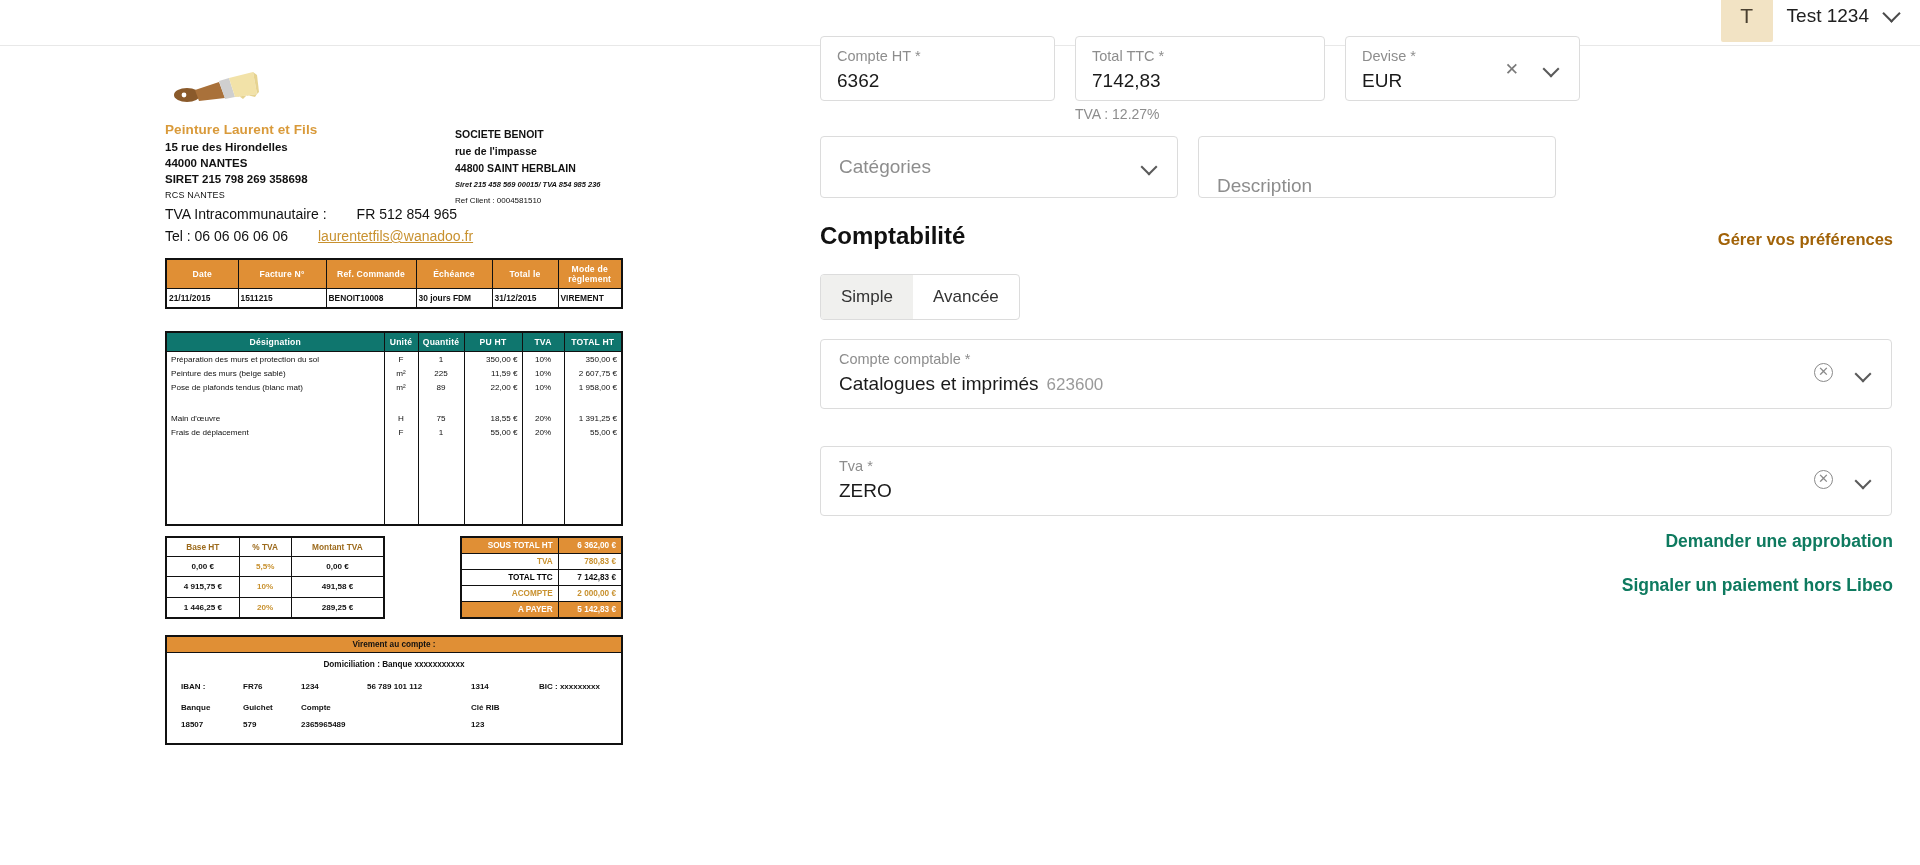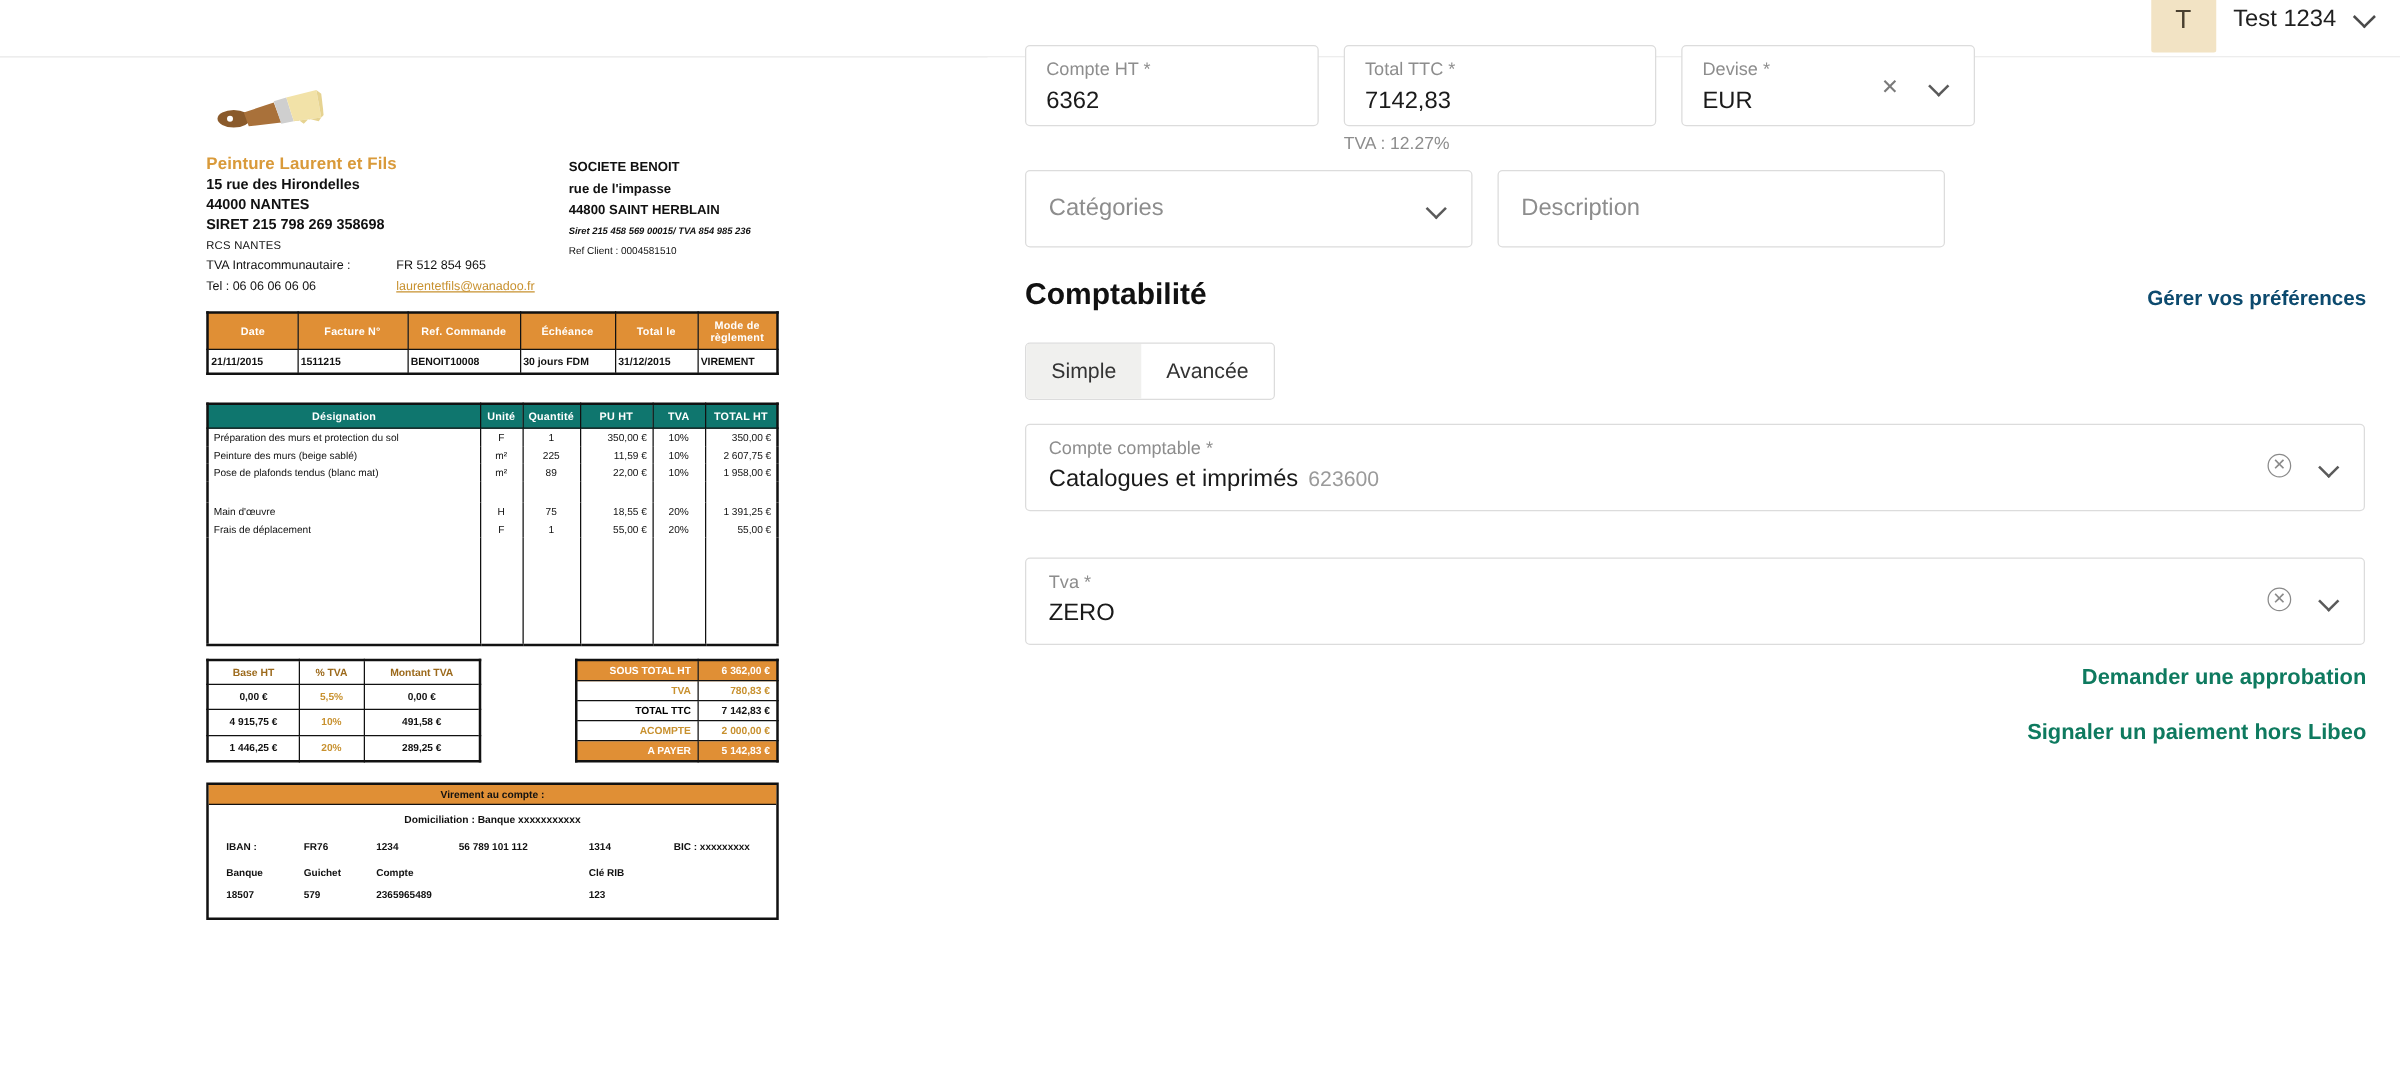--- a/index.html
+++ b/index.html
@@ -41,21 +41,21 @@
   .doc-inner { position: absolute; left: 165px; top: 0px; width: 600px; }
 
   .brush { width: 86px; height: 42px; margin-top: 12px; margin-left: 8px; }
 
   .co-name {
     color: #d99a3a; font-size: 13.5px; font-weight: bold;
     margin-top: 6px; letter-spacing: .1px;
   }
   .co-line { font-size: 11.5px; font-weight: bold; color: #111; margin-top: 4px; }
   .co-small { font-size: 9px; color: #111; margin-top: 5px; letter-spacing: .2px; }
-  .co-row { display: flex; gap: 30px; margin-top: 6px; font-size: 10px; color: #111; }
+  .co-row { display: flex; gap: 30px; margin-top: 6px; font-size: 14px; color: #111; }
   .co-row .lbl { min-width: 122px; }
   .mail { color: #c8912f; text-decoration: underline; }
 
   .client {
     position: absolute; left: 290px; top: 70px; width: 230px;
   }
   .cl-b { font-size: 10.5px; font-weight: bold; color: #111; margin-bottom: 5px; }
   .cl-i { font-size: 7.5px; font-style: italic; font-weight: bold; color: #111; margin-top: 6px; }
   .cl-s { font-size: 8px; color: #111; margin-top: 7px; }
 
@@ -145,29 +145,29 @@
        border-right: 2px solid #5a5a5a; border-bottom: 2px solid #5a5a5a;
        transform: rotate(45deg); }
 
   .row2 { position: absolute; left: 30px; top: 90px; display: flex; gap: 20px; }
   .sel-field {
     border: 1px solid #dcdcdc; border-radius: 4px; height: 62px;
     display: flex; align-items: center; padding: 0 18px; position: relative;
   }
   .sel-field .ph { font-size: 19px; color: #8d8d8d; }
   .w-cat { width: 358px; }
-  .w-desc { width: 358px; }
+  .w-desc { width: 358px; align-items: flex-end; }
 
   .sect-title {
     position: absolute; left: 30px; top: 176px;
     font-size: 24px; font-weight: bold; color: #111;
   }
   .pref-link {
     position: absolute; right: 27px; top: 184px;
-    font-size: 16.5px; font-weight: bold; color: #0c4a6e; cursor: pointer;
+    font-size: 16.5px; font-weight: bold; color: #a16207; cursor: pointer;
   }
 
   .seg {
     position: absolute; left: 30px; top: 228px;
     border: 1px solid #dcdcdc; border-radius: 4px; display: flex; overflow: hidden;
     height: 46px;
   }
   .seg div {
     padding: 0 20px; display: flex; align-items: center;
     font-size: 17px; color: #333; cursor: pointer;

